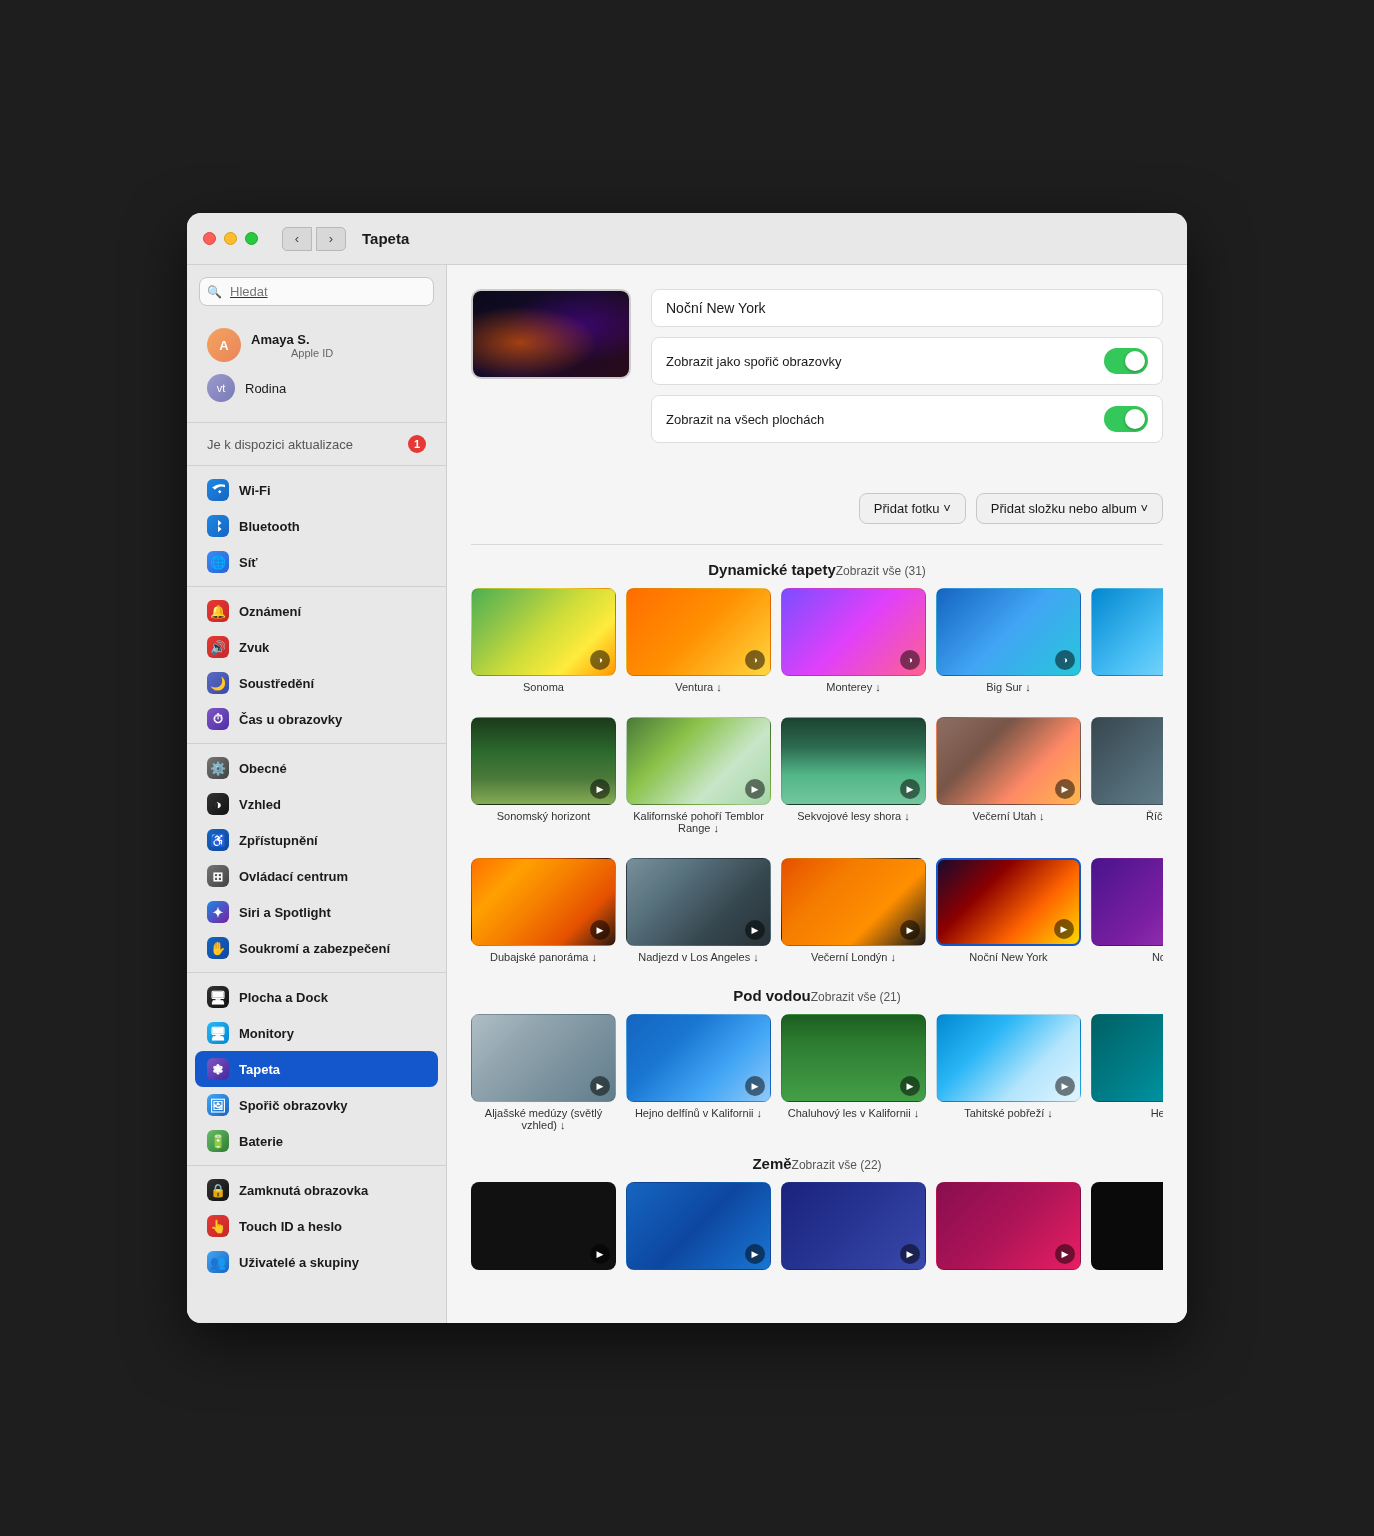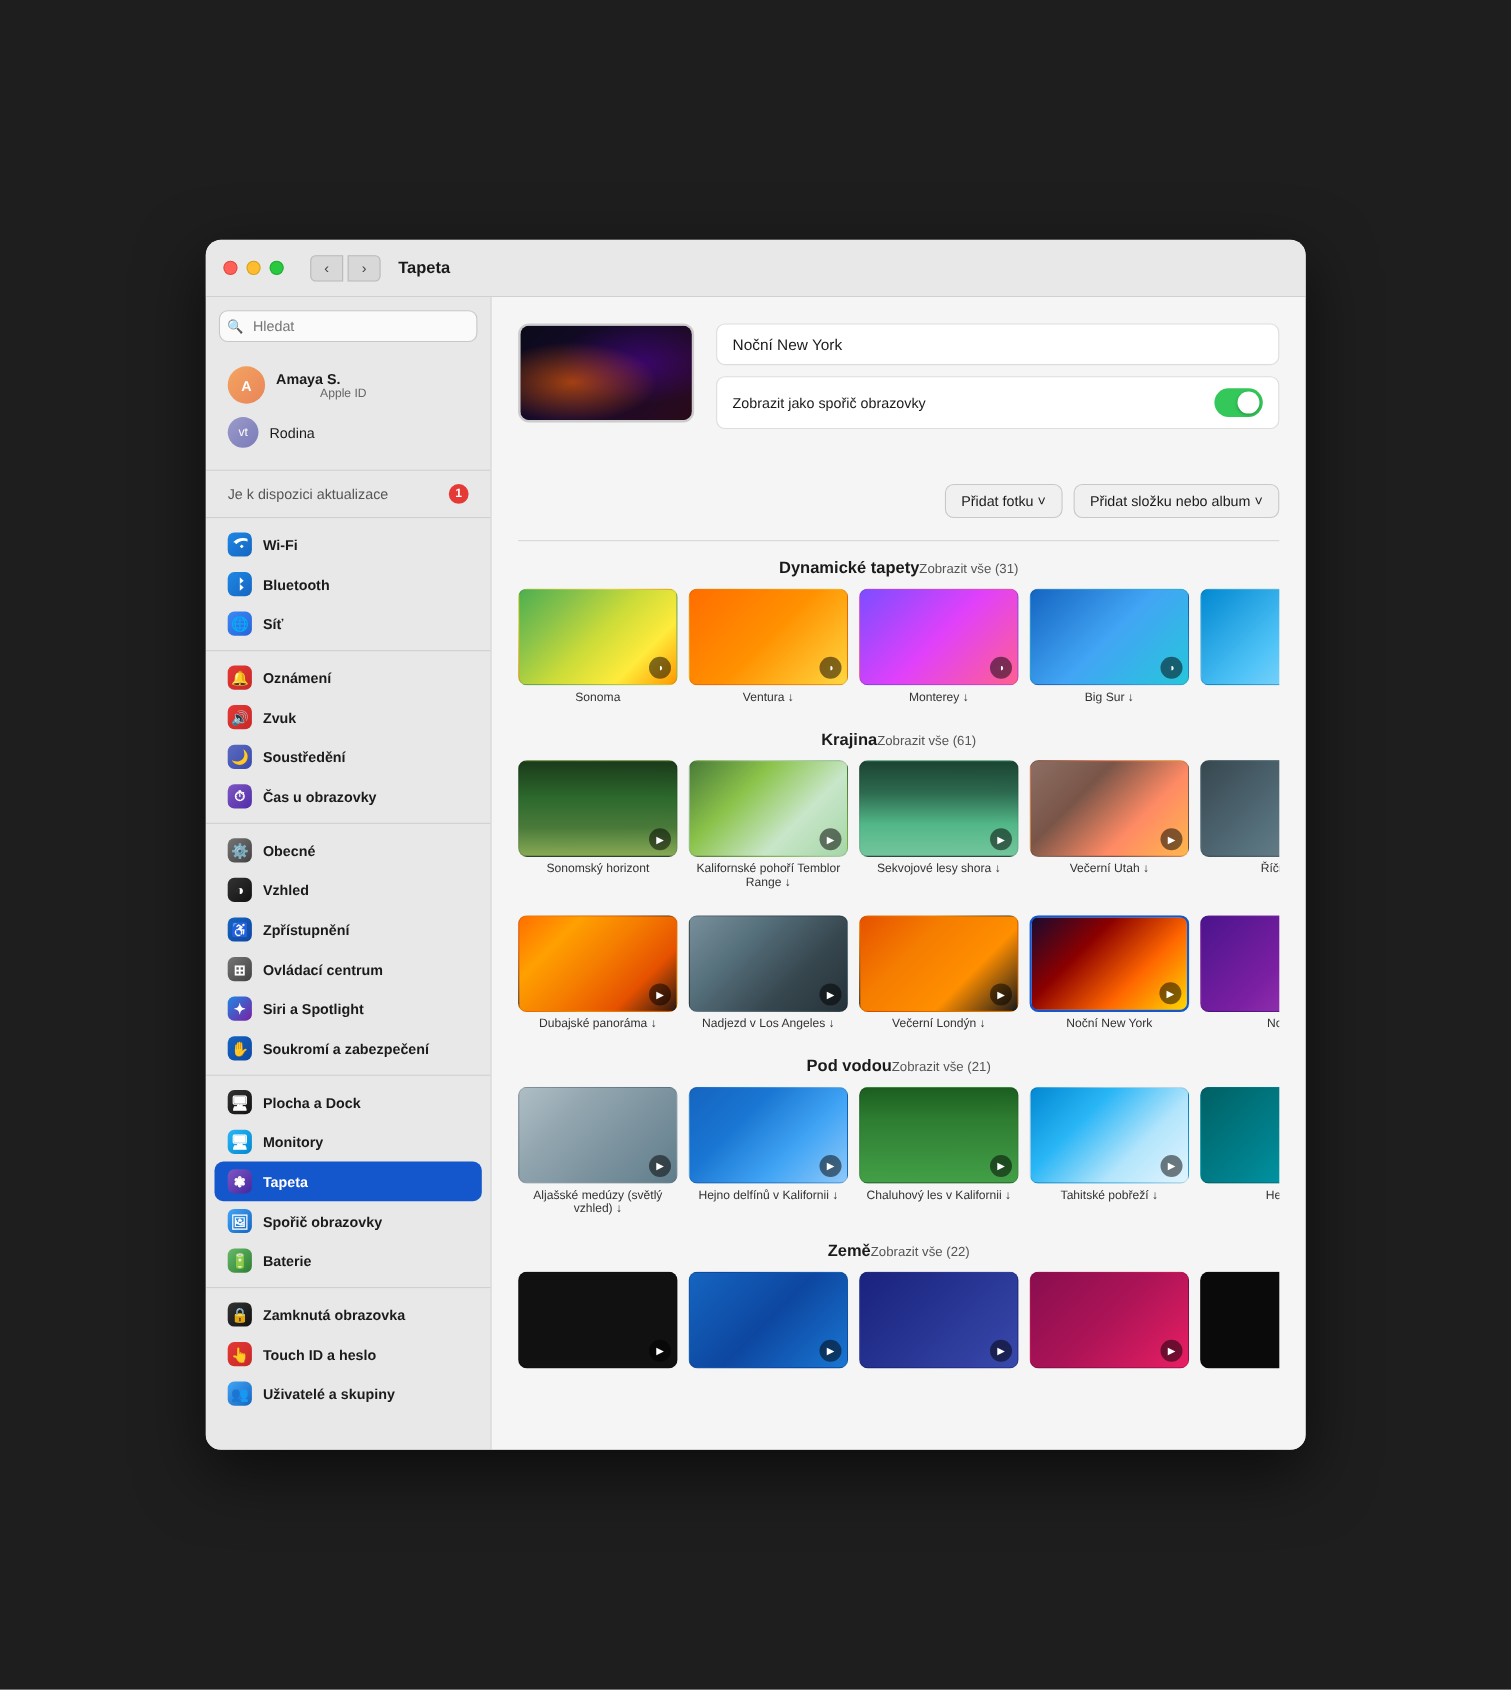--- a/index.html
+++ b/index.html
@@ -81,20 +81,21 @@
     }
     .search-input {
       width: 100%;
       padding: 6px 10px 6px 30px;
       border-radius: 8px;
       border: 1px solid #c8c8c8;
       background: #fafafa;
       font-size: 13px;
       color: #333;
       outline: none;
+      text-decoration: underline;
     }
     .search-icon-wrap {
       position: absolute;
       left: 8px; top: 50%;
       transform: translateY(-50%);
       color: #888;
       font-size: 12px;
     }
     .user-section {
       padding: 4px 12px 8px;
@@ -523,20 +524,24 @@
       <div class="top-section">
         <div class="wallpaper-preview">
           <div class="wallpaper-preview-inner"></div>
         </div>
         <div class="settings-panel">
           <div class="wallpaper-name-box">Noční New York</div>
           <div class="toggle-row">
             <span>Zobrazit jako spořič obrazovky</span>
             <div class="toggle"></div>
           </div>
+          <div class="toggle-row">
+            <span>Zobrazit na všech plochách</span>
+            <div class="toggle"></div>
+          </div>
           <div class="action-buttons">
             <button class="action-btn">Přidat fotku ˅</button>
             <button class="action-btn">Přidat složku nebo album ˅</button>
           </div>
         </div>
       </div>
 
       <div class="gallery-divider"></div>
 
       <div class="gallery-section">
@@ -572,24 +577,20 @@
           <div class="thumb-item">
             <div class="thumb-img t-partial">
               
             </div>
             <span class="thumb-label"></span>
           </div>
         </div>
       </div>
 
       <div class="gallery-section">
-        <div class="gallery-header">
-          <span class="gallery-title">Krajina</span>
-          <span class="gallery-show-all">Zobrazit vše (61)</span>
-        </div>
         <div class="gallery-grid">
           <div class="thumb-item">
             <div class="thumb-img t-sonoma-horiz">
               <div class="thumb-play-icon">▶</div>
             </div>
             <span class="thumb-label">Sonomský horizont</span>
           </div>
           <div class="thumb-item">
             <div class="thumb-img t-california">
               <div class="thumb-play-icon">▶</div>

